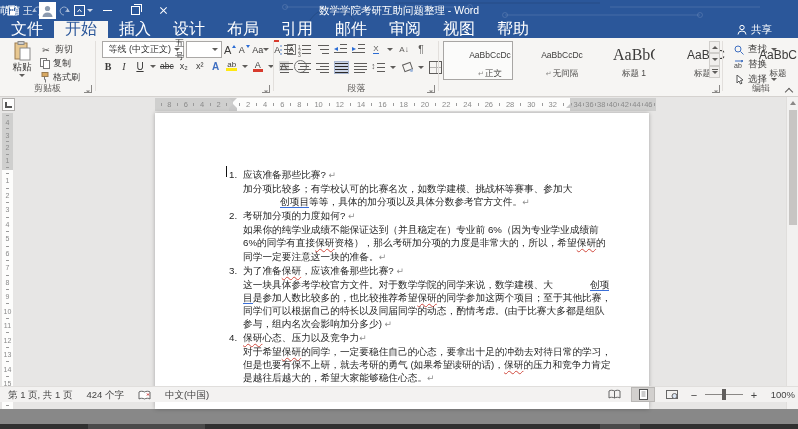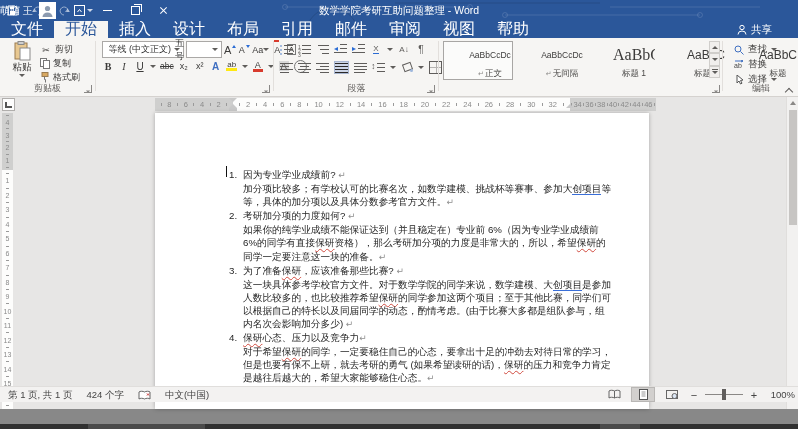--- a/index.html
+++ b/index.html
@@ -141,21 +141,21 @@
   .m-right{left:411px;bottom:3px;background:#c9c9c9;clip-path:polygon(50% 0,100% 100%,0 100%);}
 
   .page{left:155px;top:16px;width:494px;height:296px;background:#fff;box-shadow:0 0 4px rgba(0,0,0,.28);}
   .doc{position:absolute;left:0;top:0;width:494px;box-sizing:border-box;padding:55px 37px 0 72px;
        font-size:9.7px;line-height:13.1px;color:#262626;letter-spacing:0;}
   .para{position:relative;}
   .para.item{padding-left:16px;}
   .para.body{margin-left:16px;}
   .num{position:absolute;left:2px;}
   .sp-red{text-decoration:underline wavy #d04a3e 1px;text-underline-offset:2px;}
-  .sp-blue{border-bottom:1px solid #3a6fd8;}
+  .sp-blue{border-bottom:1px solid #3a6fd8;margin-left:37px;}
   .pmark{color:#8f8f8f;font-size:9px;}
   .caret{left:71px;top:53px;width:1px;height:11px;background:#111;}
 
   .vscroll{left:786px;top:0;width:12px;height:312px;background:#f2f1f0;border-left:1px solid #e0dedc;}
   .sb-up{position:absolute;left:0;top:0;width:12px;height:12px;display:flex;align-items:center;justify-content:center;}
   .sb-up:before{content:"";border-left:3px solid transparent;border-right:3px solid transparent;border-bottom:4px solid #8a8886;}
   .sb-thumb{position:absolute;left:2px;top:13px;width:8px;height:115px;background:#c7c5c3;}
 
   
   .statusbar{left:0;top:386px;width:798px;height:15px;background:#f3f2f1;border-top:1px solid #e0dedc;
@@ -625,21 +625,21 @@
           <span class="rtick"></span>
         </div>
       <span class="marker m-first"></span>
       <span class="marker m-hang"></span>
       <span class="marker m-left" style="height:3px;"></span>
       <span class="marker m-right"></span>
     </div>
 
     <div class="r page">
       <div class="doc">
-          <div class="para item"><span class="num">1.</span><span>因为专业学业成绩前? </span><span class="pmark">↵</span></div>
+          <div class="para item"><span class="num">1.</span><span>应该准备那些比赛? </span><span class="pmark">↵</span></div>
           <div class="para body"><span>加分项比较多；有学校认可的比赛名次，如数学建模、挑战杯等赛事、参加大</span><span class="sp-blue">创项目</span><span>等等，具体的加分项以及具体分数参考官方文件。</span><span class="pmark">↵</span></div>
           <div class="para item"><span class="num">2.</span><span>考研加分项的力度如何? </span><span class="pmark">↵</span></div>
           <div class="para body"><span>如果你的纯学业成绩不能保证达到（并且稳定在）专业前 6%（因为专业学业成绩前 6%的同学有直接</span><span class="sp-red">保研</span><span>资格），那么考研加分项的力度是非常大的，所以，希望</span><span class="sp-red">保研</span><span>的同学一定要注意这一块的准备。</span><span class="pmark">↵</span></div>
           <div class="para item"><span class="num">3.</span><span>为了准备</span><span class="sp-red">保研</span><span>，应该准备那些比赛? </span><span class="pmark">↵</span></div>
           <div class="para body"><span>这一块具体参考学校官方文件。对于数学学院的同学来说，数学建模、大</span><span class="sp-blue">创项目</span><span>是参加人数比较多的，也比较推荐希望</span><span class="sp-red">保研</span><span>的同学参加这两个项目；至于其他比赛，同学们可以根据自己的特长以及同届同学的动态，酌情考虑。(由于比赛大多都是组队参与，组内名次会影响加分多少) </span><span class="pmark">↵</span></div>
           <div class="para item"><span class="num">4.</span><span class="sp-red">保研</span><span>心态、压力以及竞争力</span><span class="pmark">↵</span></div>
           <div class="para body"><span>对于希望</span><span class="sp-red">保研</span><span>的同学，一定要稳住自己的心态，要拿出十足的冲劲去对待日常的学习，但是也要有保不上研，就去考研的勇气 (如果希望读研的话)，</span><span class="sp-red">保研</span><span>的压力和竞争力肯定是越往后越大的，希望大家能够稳住心态。</span><span class="pmark">↵</span></div>
           <div class="para"><span class="pmark">↵</span></div>
         </div>
       <div class="r caret"></div>

